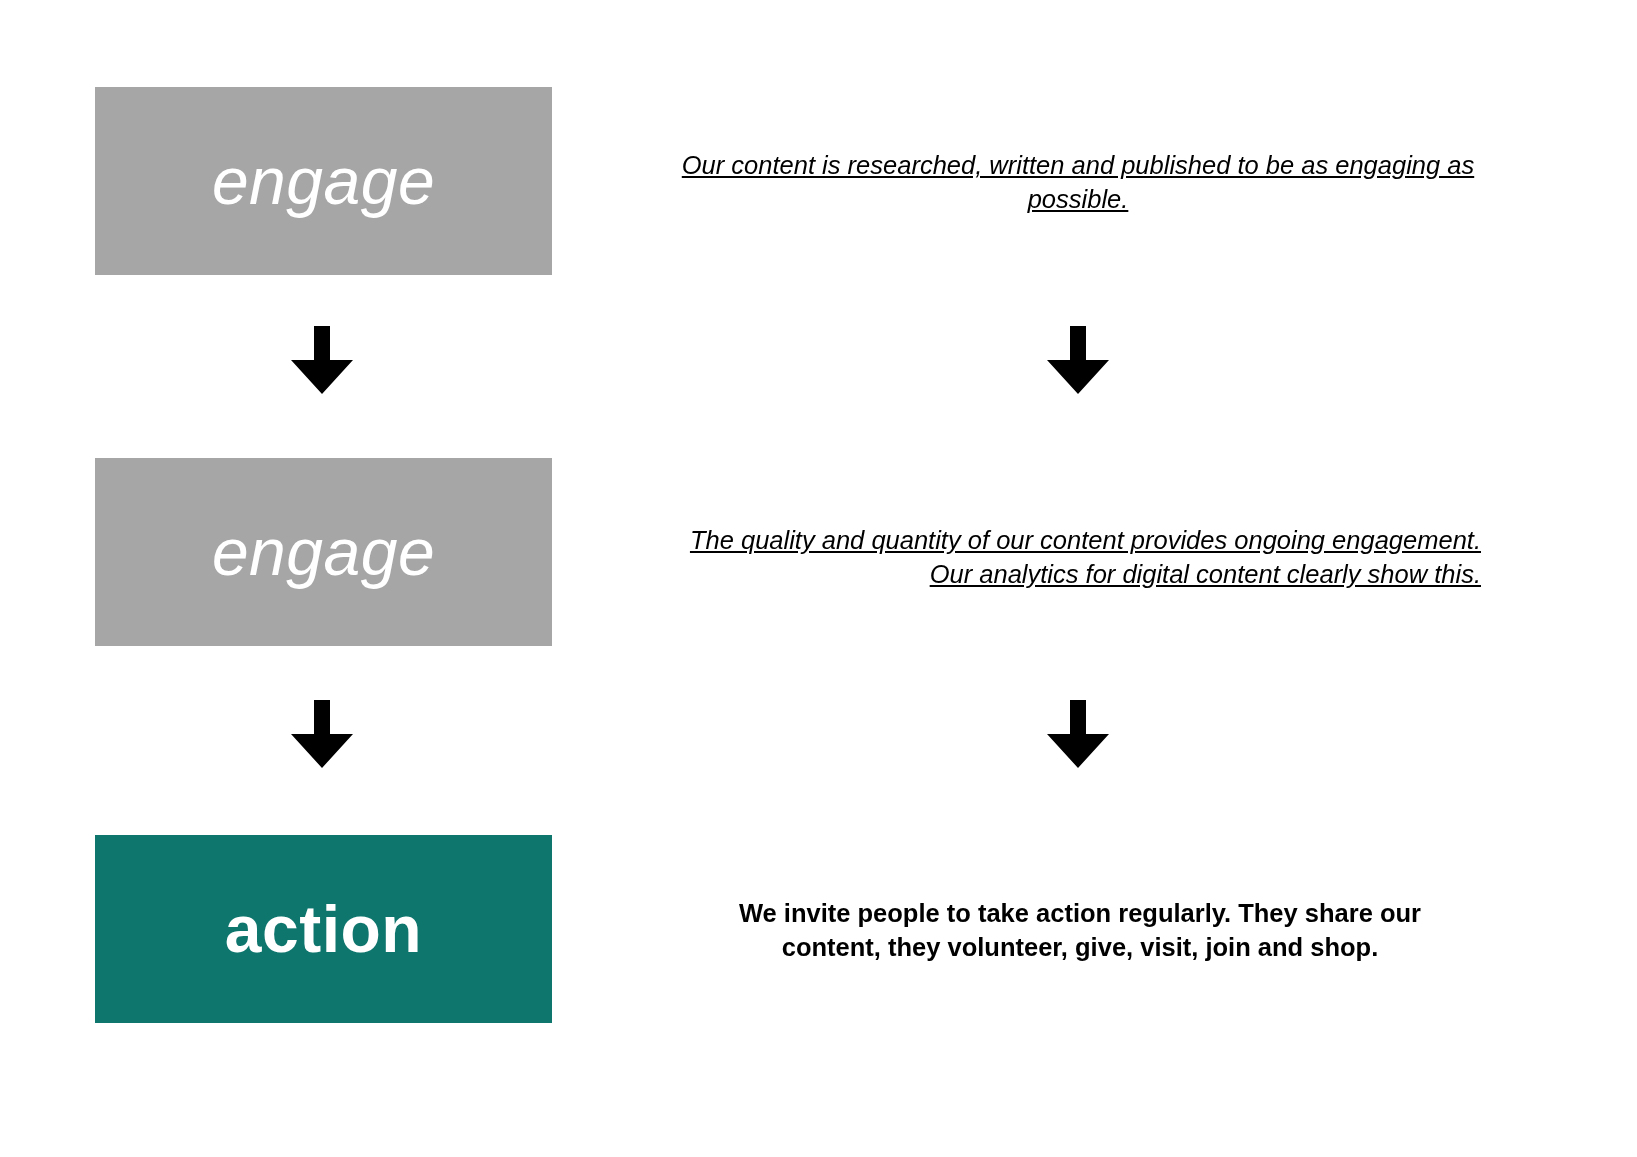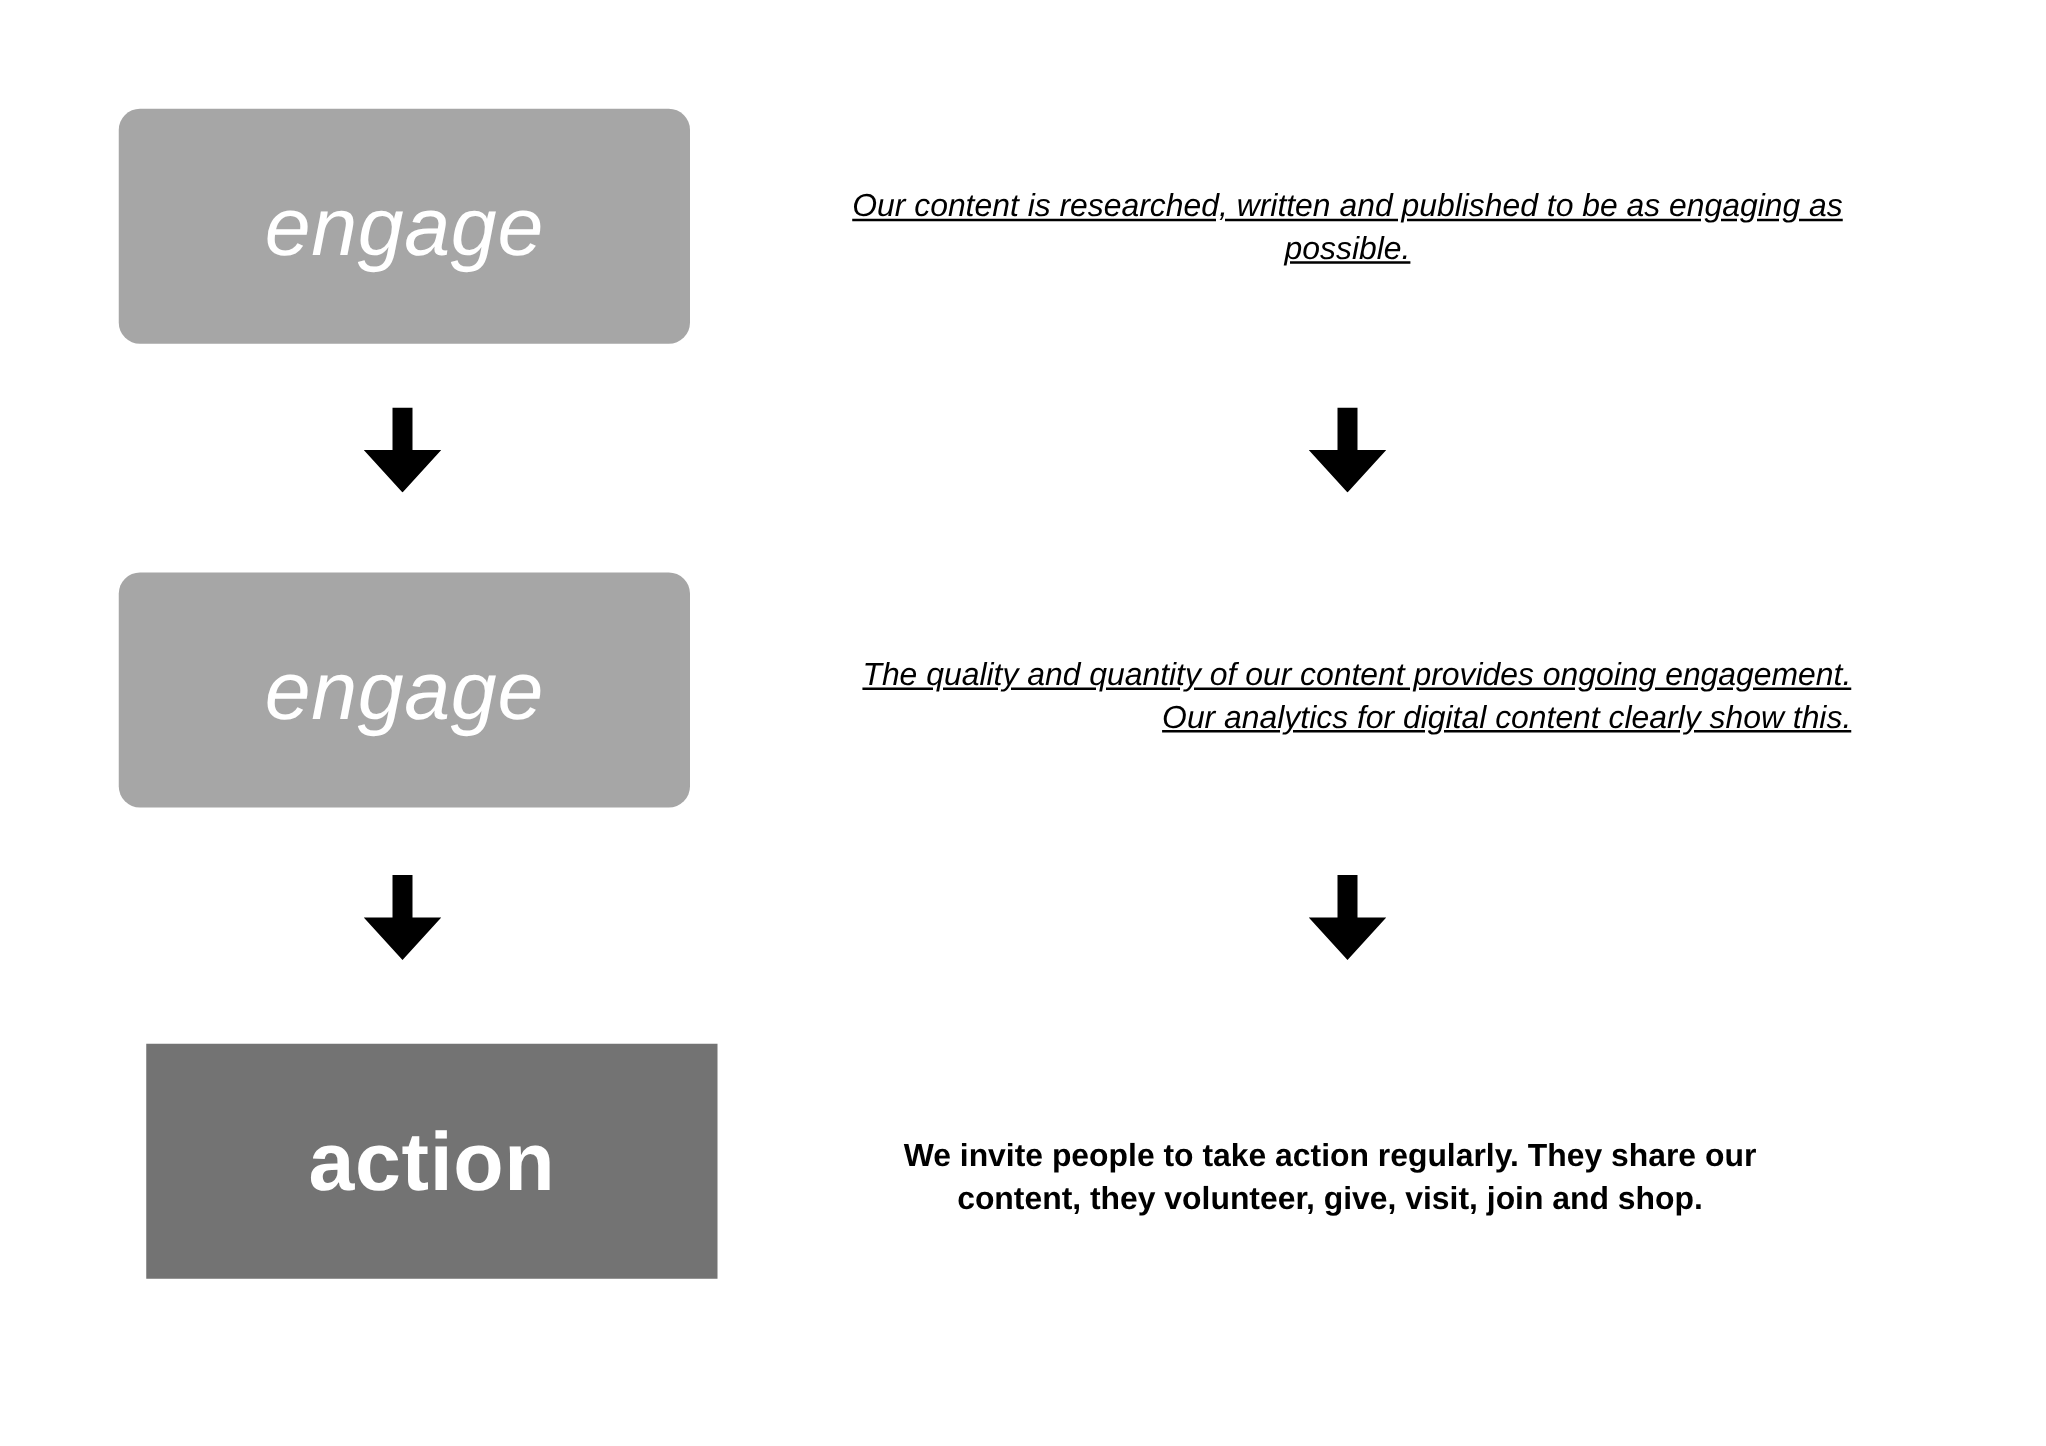--- a/index.html
+++ b/index.html
@@ -33,22 +33,22 @@
     box-sizing: border-box;
   }
   .stage-box .box-label {
     color: #ffffff;
     font-family: "Liberation Sans", sans-serif;
     font-size: 66px;
     line-height: 1;
     letter-spacing: 0.5px;
     white-space: nowrap;
   }
-  .box-gray { background: #a6a6a6; border-radius: 17px; }
-  .box-red  { background: #737373; margin-left: 22px; }
+  .box-gray { background: #a6a6a6; }
+  .box-red  { background: #0f766e; }
 
   .label-italic {
     font-style: italic;
     font-weight: 400;
   }
   .label-bold {
     font-style: normal;
     font-weight: 700;
   }
 
@@ -84,21 +84,21 @@
     font-style: italic;
     font-weight: 400;
     text-decoration: underline;
   }
   .desc-bold {
     font-style: normal;
     font-weight: 700;
   }
   #desc-1 { top: 148px; }
   #desc-2 { top: 523px; width: 800px; left: 681px; text-align: right; }
-  #desc-3 { top: 896px; width: 780px; left: 674px; margin-top: 12px; }
+  #desc-3 { top: 896px; width: 780px; left: 690px; }
 </style>
 </head>
 <body>
 
 <div id="stage">
 
   <div id="box-1" class="stage-box box-gray">
     <span class="box-label label-italic">engage</span>
   </div>
 

